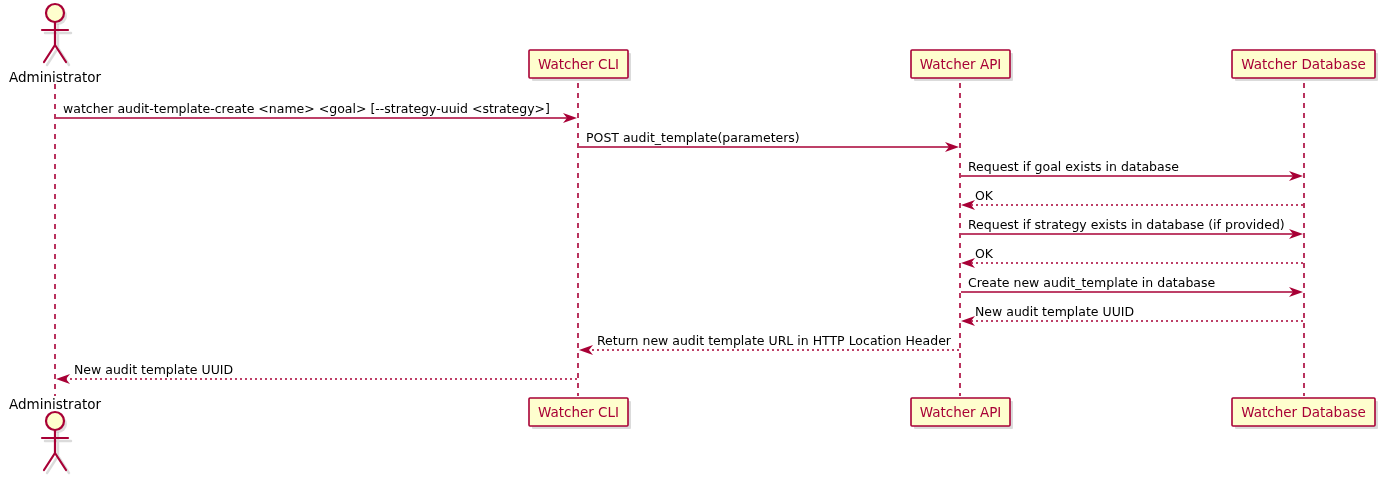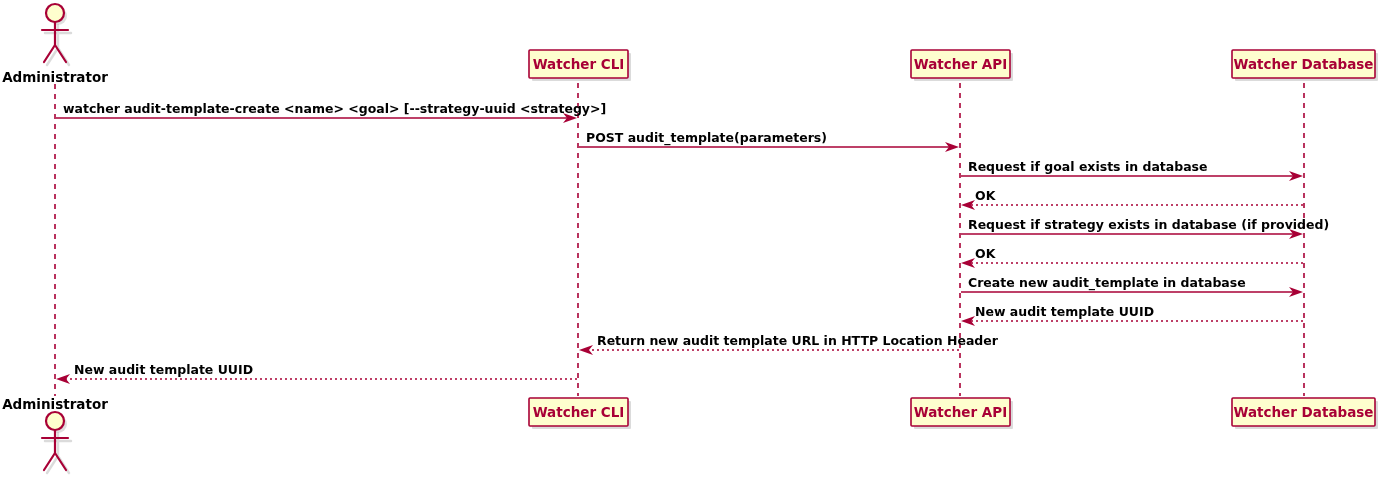--- a/index.html
+++ b/index.html
@@ -9,21 +9,20 @@
   }
   body {
     font-family: "DejaVu Sans", sans-serif;
   }
   #diagram-root {
     position: relative;
     width: 1385px;
     height: 483px;
     background: #ffffff;
     overflow: hidden;
-    font-weight: bold;
   }
   #diagram-svg {
     position: absolute;
     left: 0;
     top: 0;
   }
   .lifeline {
     stroke: #A80036;
     stroke-width: 1.6;
     stroke-dasharray: 5,5;

